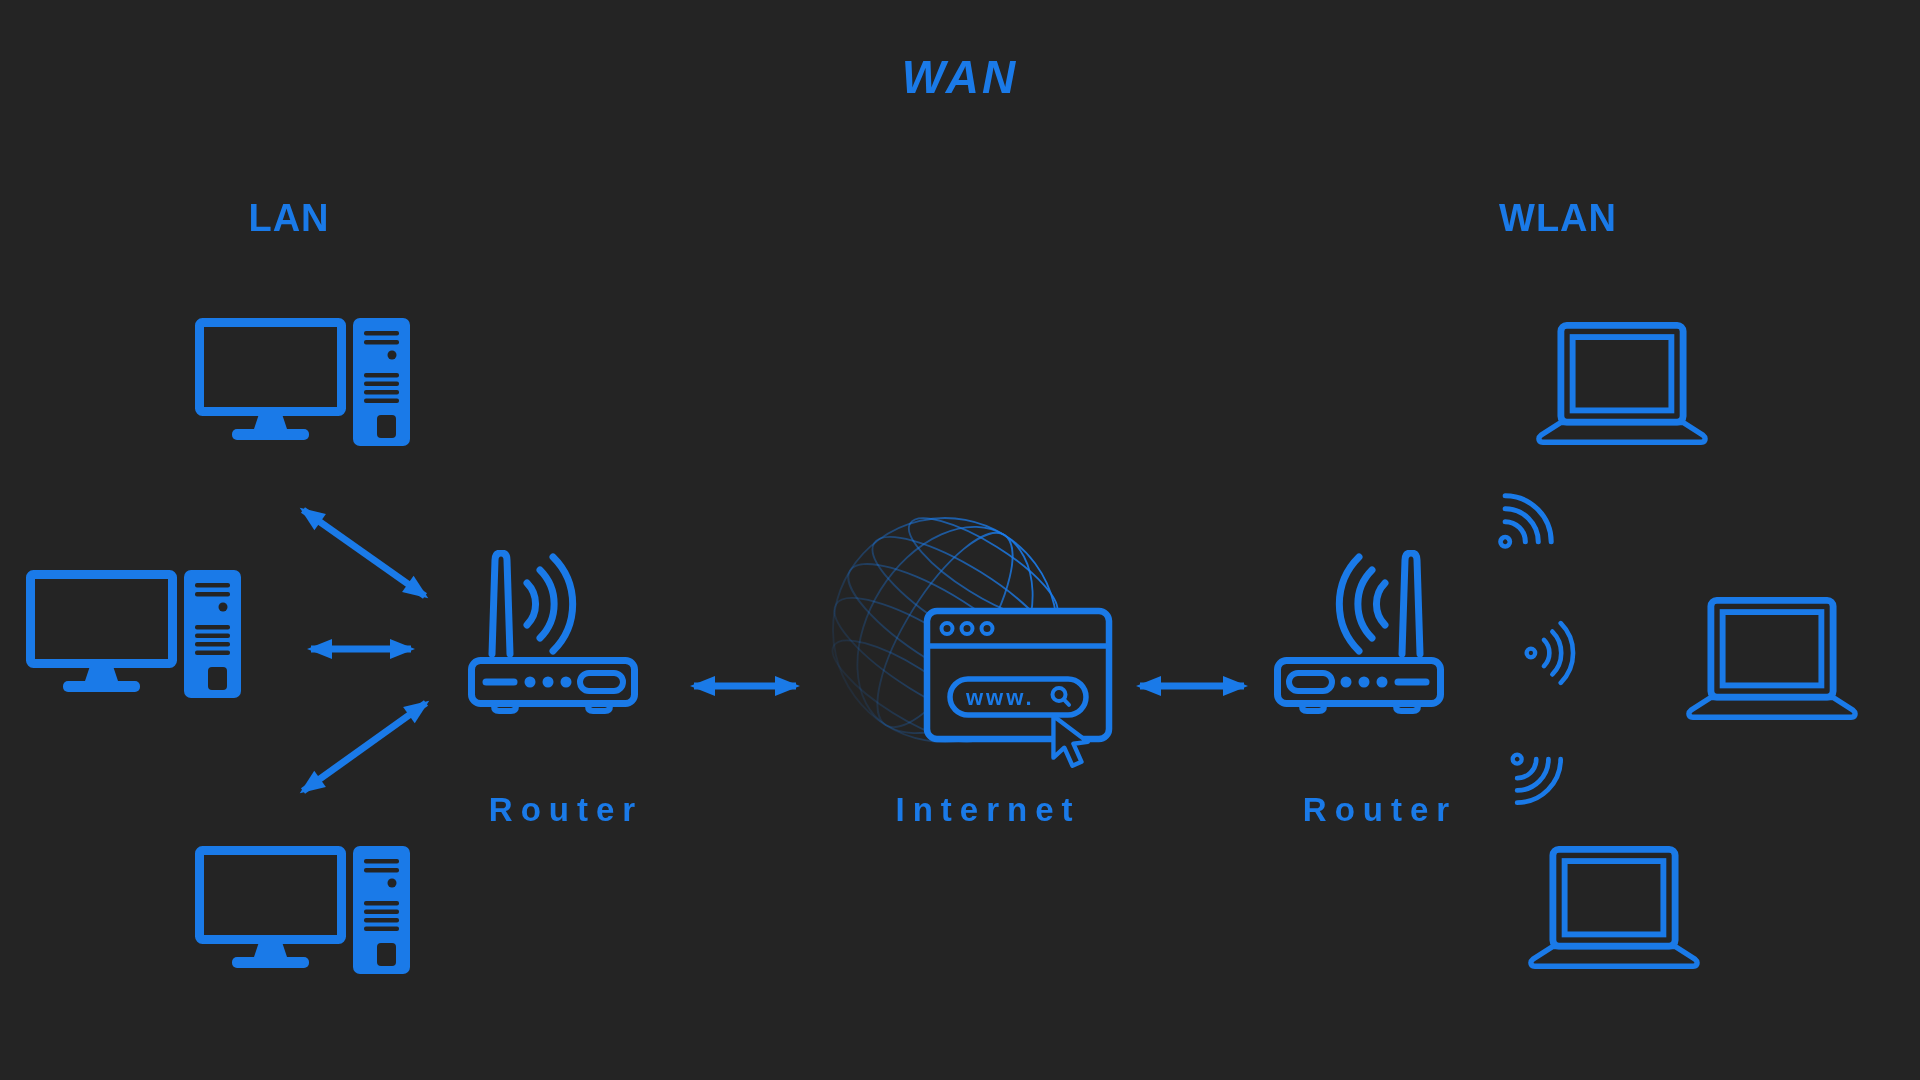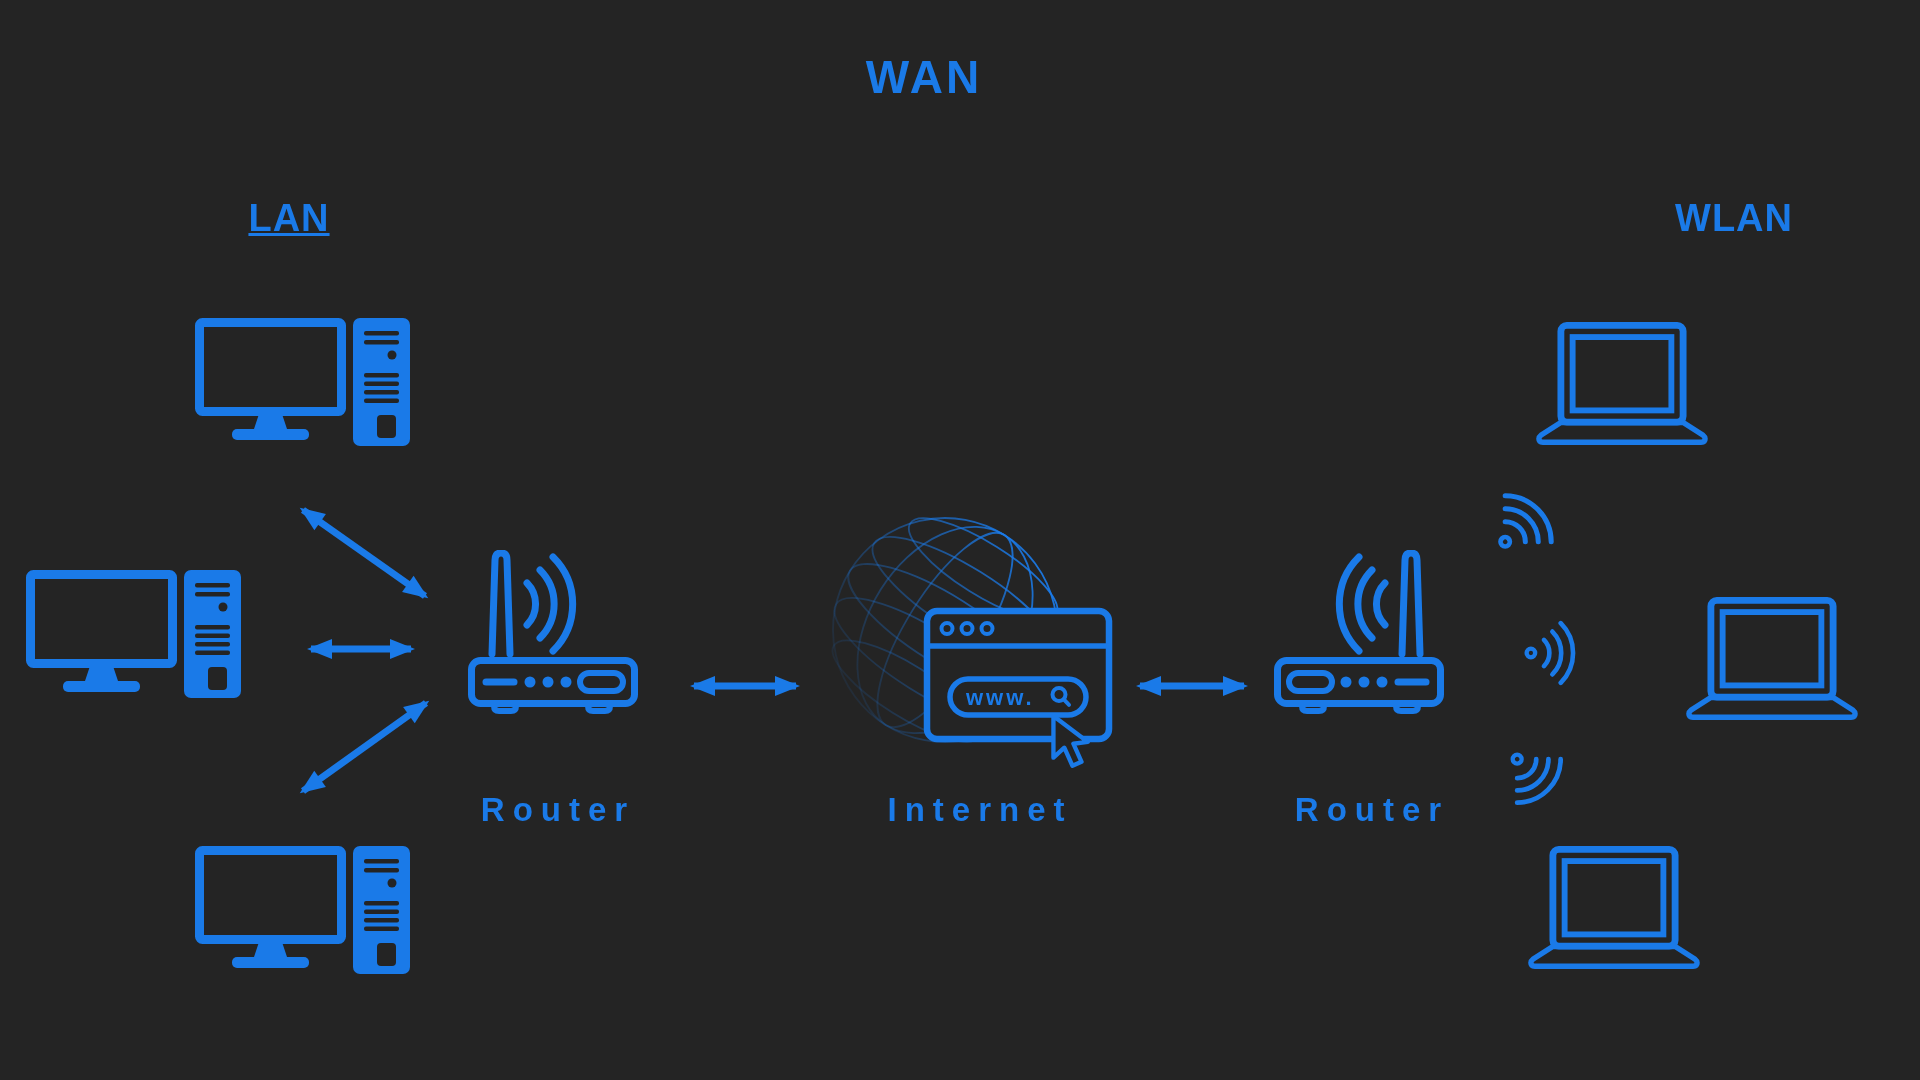--- a/index.html
+++ b/index.html
@@ -12,21 +12,21 @@
   .stage { position: absolute; inset: 0; width: 1920px; height: 1080px; }
   .abs { position: absolute; }
   .label {
     color: #1a7ae8;
     white-space: nowrap;
     transform: translateX(-50%);
     user-select: none;
   }
   .title-main { font-size: 46px; font-weight: bold; letter-spacing: 3px; }
   .zone-label { font-size: 38px; font-weight: bold; letter-spacing: 1px; }
-  .node-label { font-size: 33px; font-weight: 600; letter-spacing: 8px; }
+  .node-label { font-size: 33px; font-weight: 600; letter-spacing: 8px; margin-left: 8px; }
   svg.icon { display: block; color: #1a7ae8; }
   .flip-h { transform: scaleX(-1); }
 </style>
 </head>
 <body>
 
 <svg width="0" height="0" style="position:absolute" aria-hidden="true">
   <defs>
     <marker id="ah-end" markerUnits="userSpaceOnUse" markerWidth="30" markerHeight="24" refX="22" refY="11" orient="auto">
       <path d="M1,1 L26,11 L1,21 Z" fill="#1a7ae8"></path>
@@ -79,23 +79,23 @@
       <circle cx="50" cy="85" r="6.5" fill="none" stroke="currentColor" stroke-width="6.5"></circle>
       <path d="M30.2,65.2 A28,28 0 0 1 69.8,65.2" fill="none" stroke="currentColor" stroke-width="7" stroke-linecap="round"></path>
       <path d="M17.5,52.5 A46,46 0 0 1 82.5,52.5" fill="none" stroke="currentColor" stroke-width="7" stroke-linecap="round"></path>
       <path d="M4.8,39.8 A64,64 0 0 1 95.2,39.8" fill="none" stroke="currentColor" stroke-width="7" stroke-linecap="round"></path>
     </symbol>
   </defs>
 </svg>
 
 <div class="stage">
 
-  <div class="abs label title-main" style="left:924px; top:50px;">WAN</div>
-  <div class="abs label zone-label" style="left:289px; top:197px;text-decoration:underline;">LAN</div>
-  <div class="abs label zone-label" style="left:1734px; top:197px;text-align:center;">WLAN</div>
+  <div class="abs label title-main" style="left:960px; top:50px;font-style:italic;">WAN</div>
+  <div class="abs label zone-label" style="left:289px; top:197px;">LAN</div>
+  <div class="abs label zone-label" style="left:1558px; top:197px;text-align:center;">WLAN</div>
 
   <svg class="icon abs" style="left:195px; top:318px;" width="218" height="130">
       <use href="#sym-desktop"></use>
     </svg>
   <svg class="icon abs" style="left:26px; top:570px;" width="218" height="130">
       <use href="#sym-desktop"></use>
     </svg>
   <svg class="icon abs" style="left:195px; top:846px;" width="218" height="130">
       <use href="#sym-desktop"></use>
     </svg>

